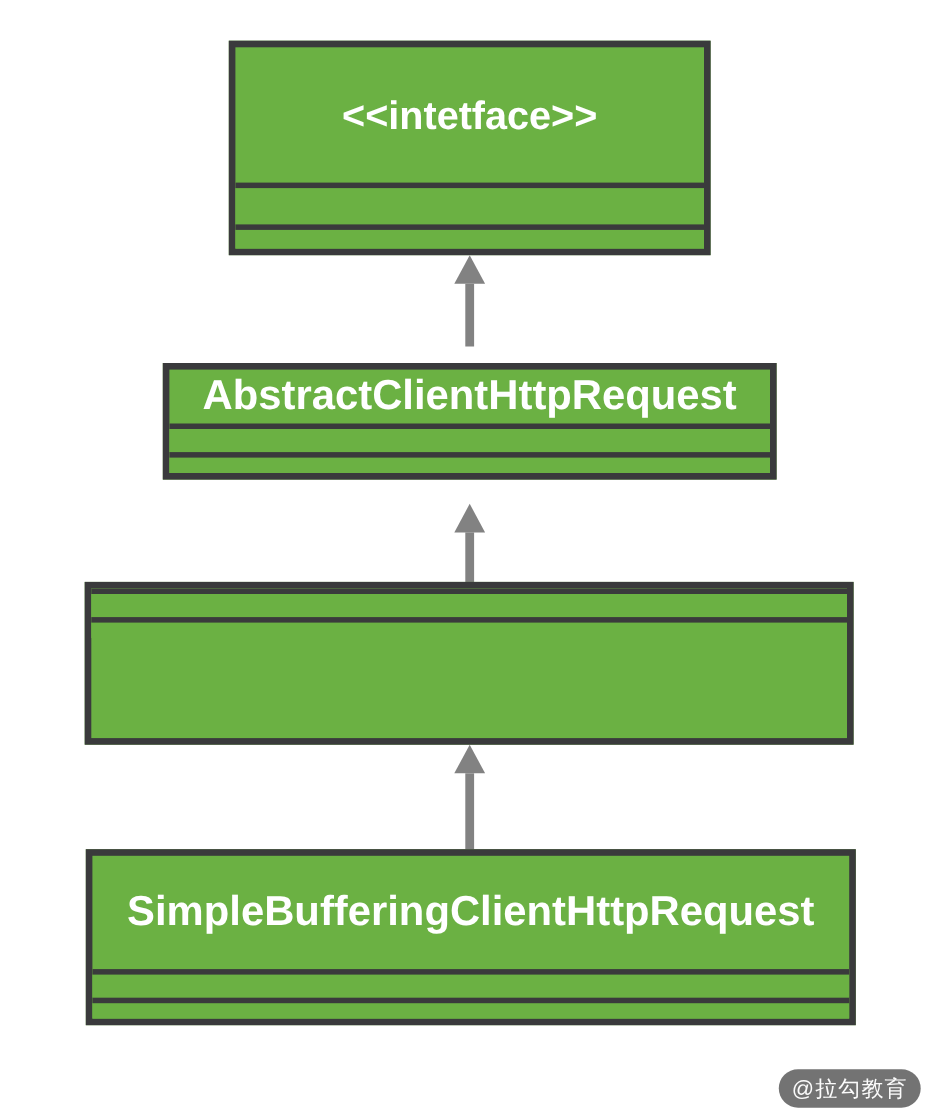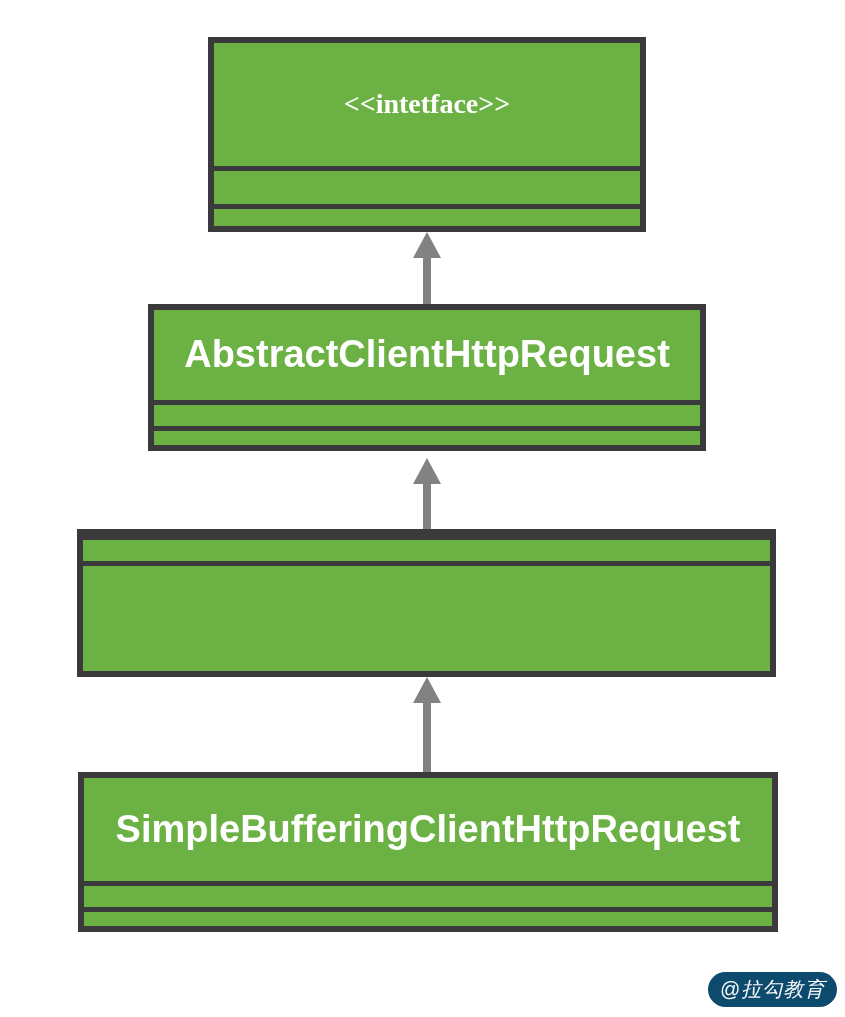--- a/index.html
+++ b/index.html
@@ -25,26 +25,25 @@
   .name-comp {
     flex: 1;
     display: flex;
     flex-direction: column;
     align-items: center;
     justify-content: center;
     gap: 12px;
     overflow: hidden;
   }
   .stereotype {
-    font-size: 28px;
+    font-size: 36px;
     font-weight: 700;
     color: #ffffff;
     white-space: nowrap;
     line-height: 1.1;
-    font-family: Liberation Serif, serif;
   }
   .class-name {
     font-size: 38px;
     font-weight: 700;
     color: #ffffff;
     white-space: nowrap;
     line-height: 1.1;
   }
   .comp {
     border-top: 5px solid #3a3a3c;
@@ -67,50 +66,49 @@
   .arrow-shaft {
     width: 8px;
     background: #828282;
   }
   .watermark {
     position: absolute;
     left: 708px;
     top: 972px;
     width: 129px;
     height: 35px;
-    background: #0c4a6e;
+    background: #737373;
     border-radius: 18px;
     display: flex;
     align-items: center;
     justify-content: center;
     color: #fbfbfb;
     font-size: 20px;
     letter-spacing: 1px;
-    font-style: italic;
   }
 </style>
 </head>
 <body>
 
 <div class="canvas">
 
   <div class="class-box" style="left:208px; top:37px; width:438px; height:195px">
     <div class="name-comp">
       <div class="stereotype">&lt;&lt;intetface&gt;&gt;</div>
     </div>
     <div class="comp" style="height:33px"></div>
     <div class="comp" style="height:17px"></div>
   </div>
 
   <div class="arrow" style="left:413px; top:232px">
     <div class="arrow-head"></div>
     <div class="arrow-shaft" style="height:57px"></div>
   </div>
 
-  <div class="class-box" style="left:148px; top:304px; width:558px; height:147px">
+  <div class="class-box" style="left:148px; top:330px; width:558px; height:106px">
     <div class="name-comp">
       <div class="class-name">AbstractClientHttpRequest</div>
     </div>
     <div class="comp" style="height:21px"></div>
     <div class="comp" style="height:14px"></div>
   </div>
 
   <div class="arrow" style="left:413px; top:458px">
     <div class="arrow-head"></div>
     <div class="arrow-shaft" style="height:47px"></div>

